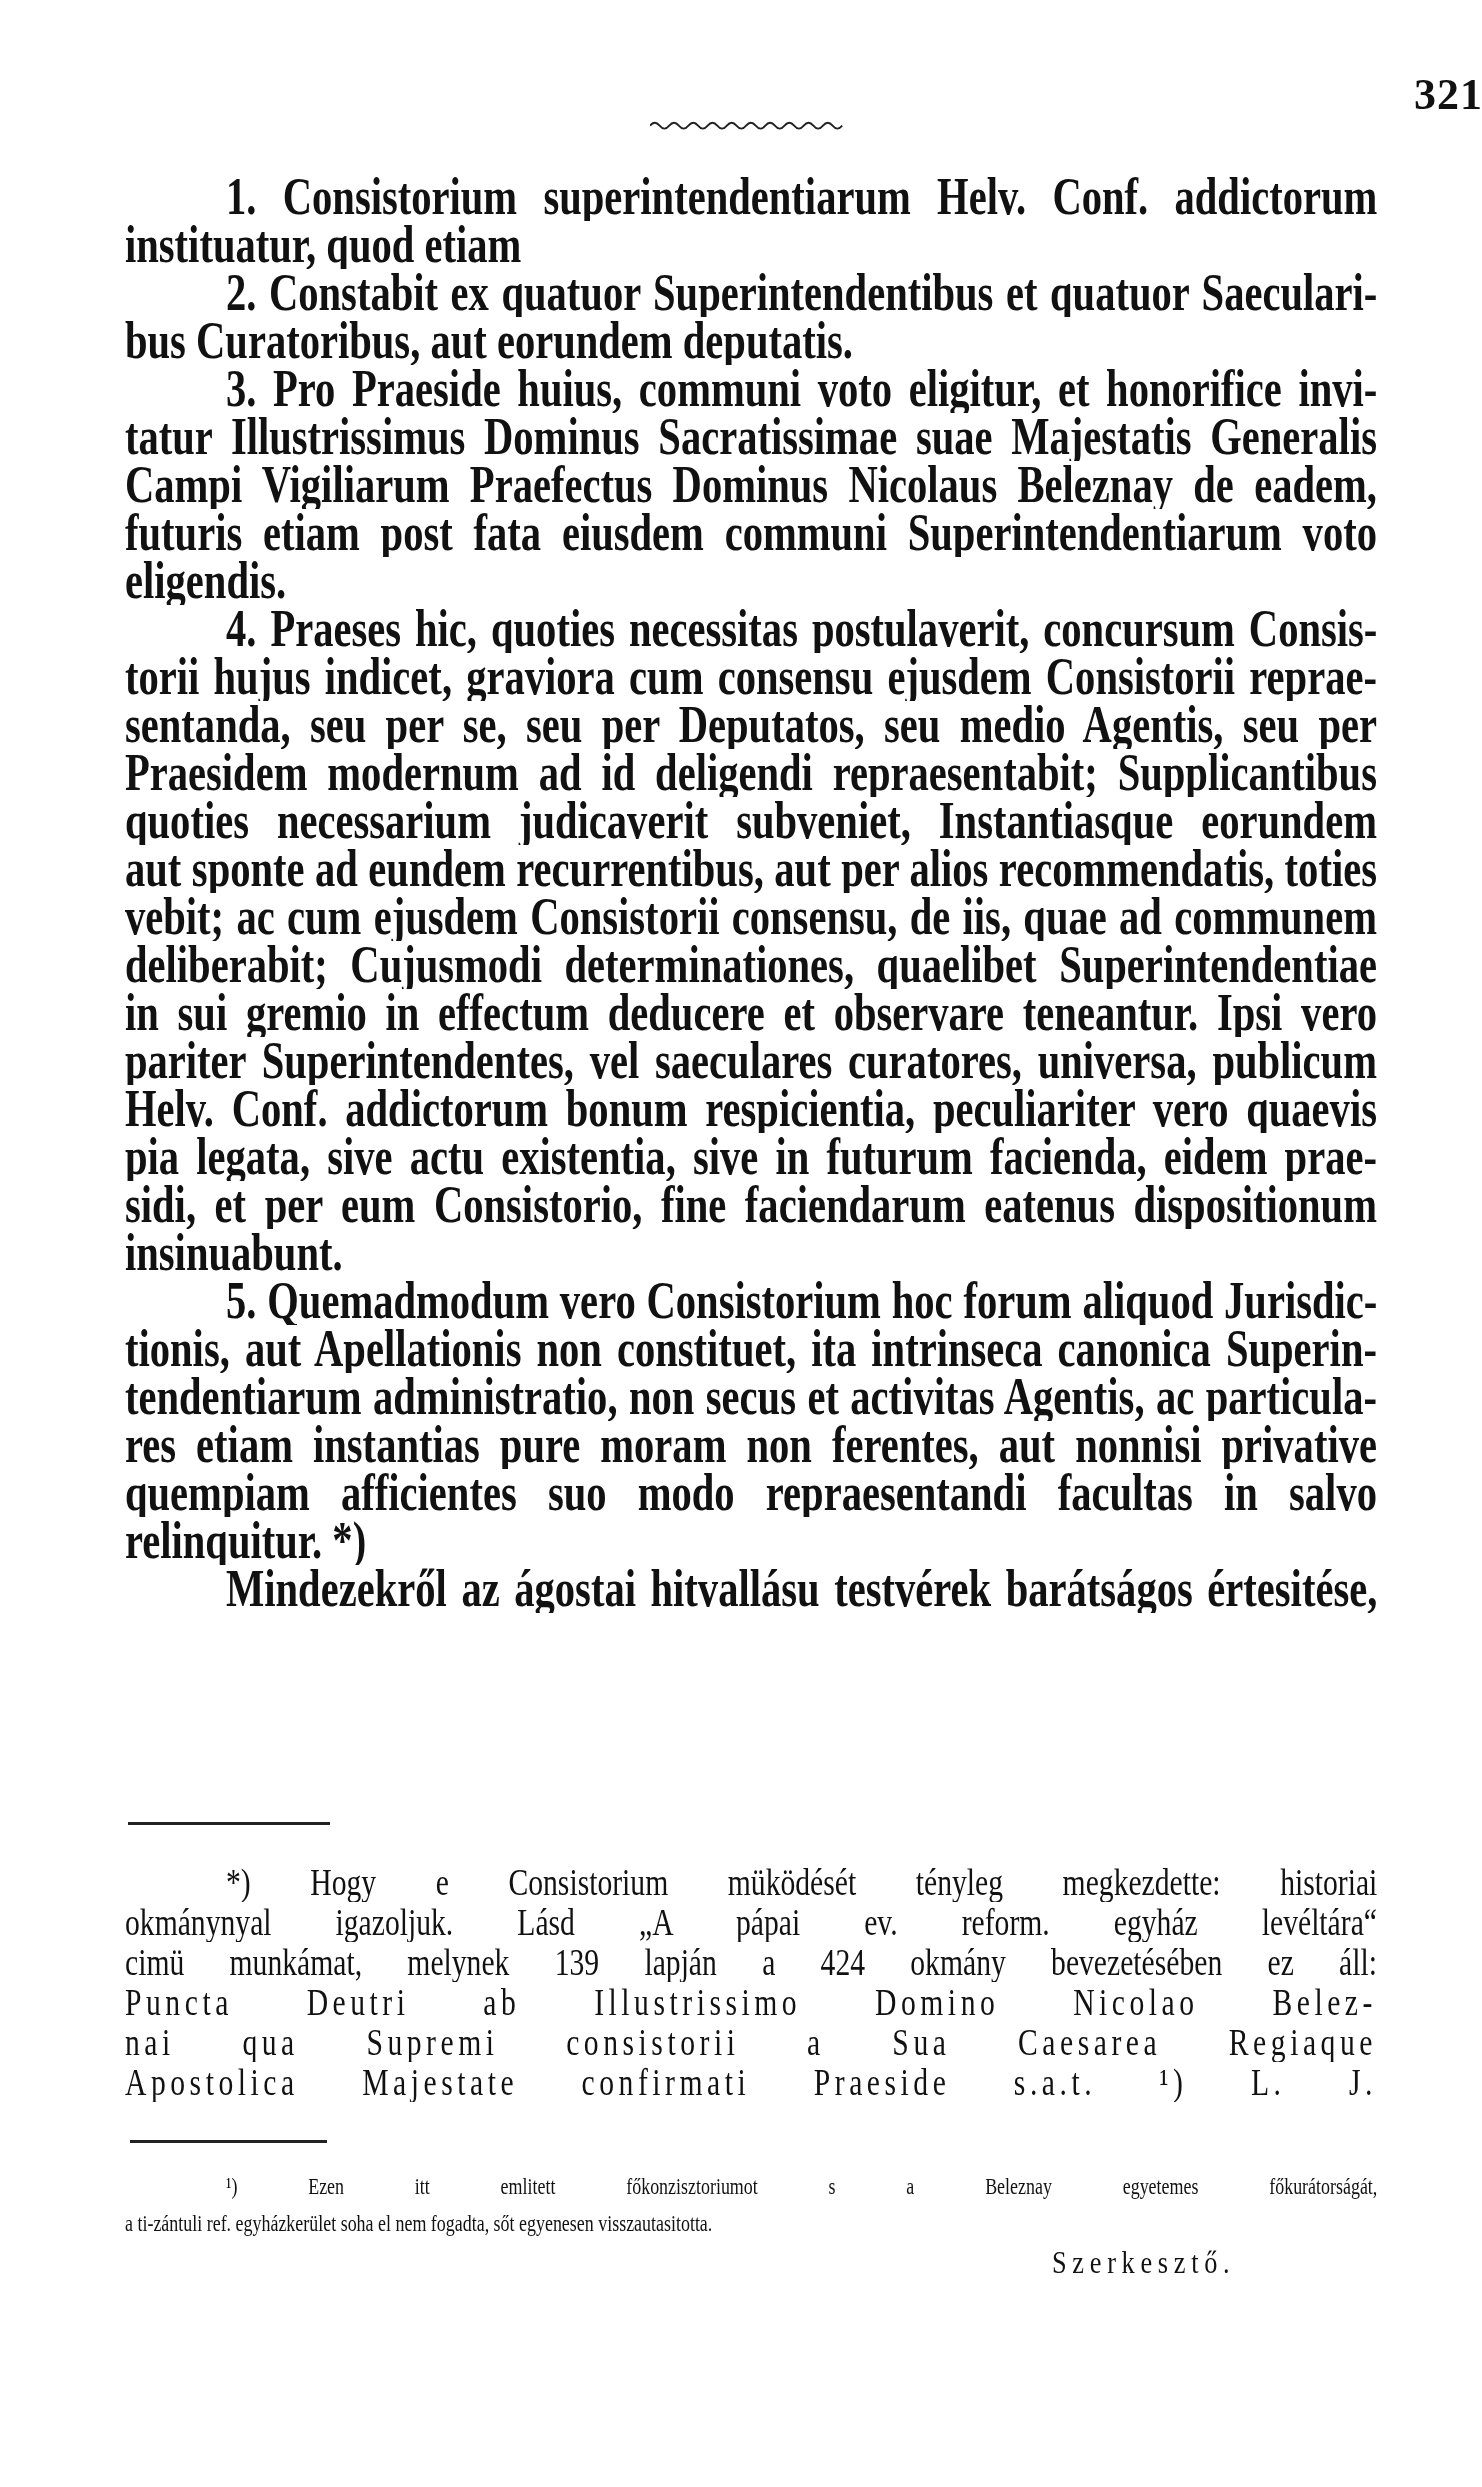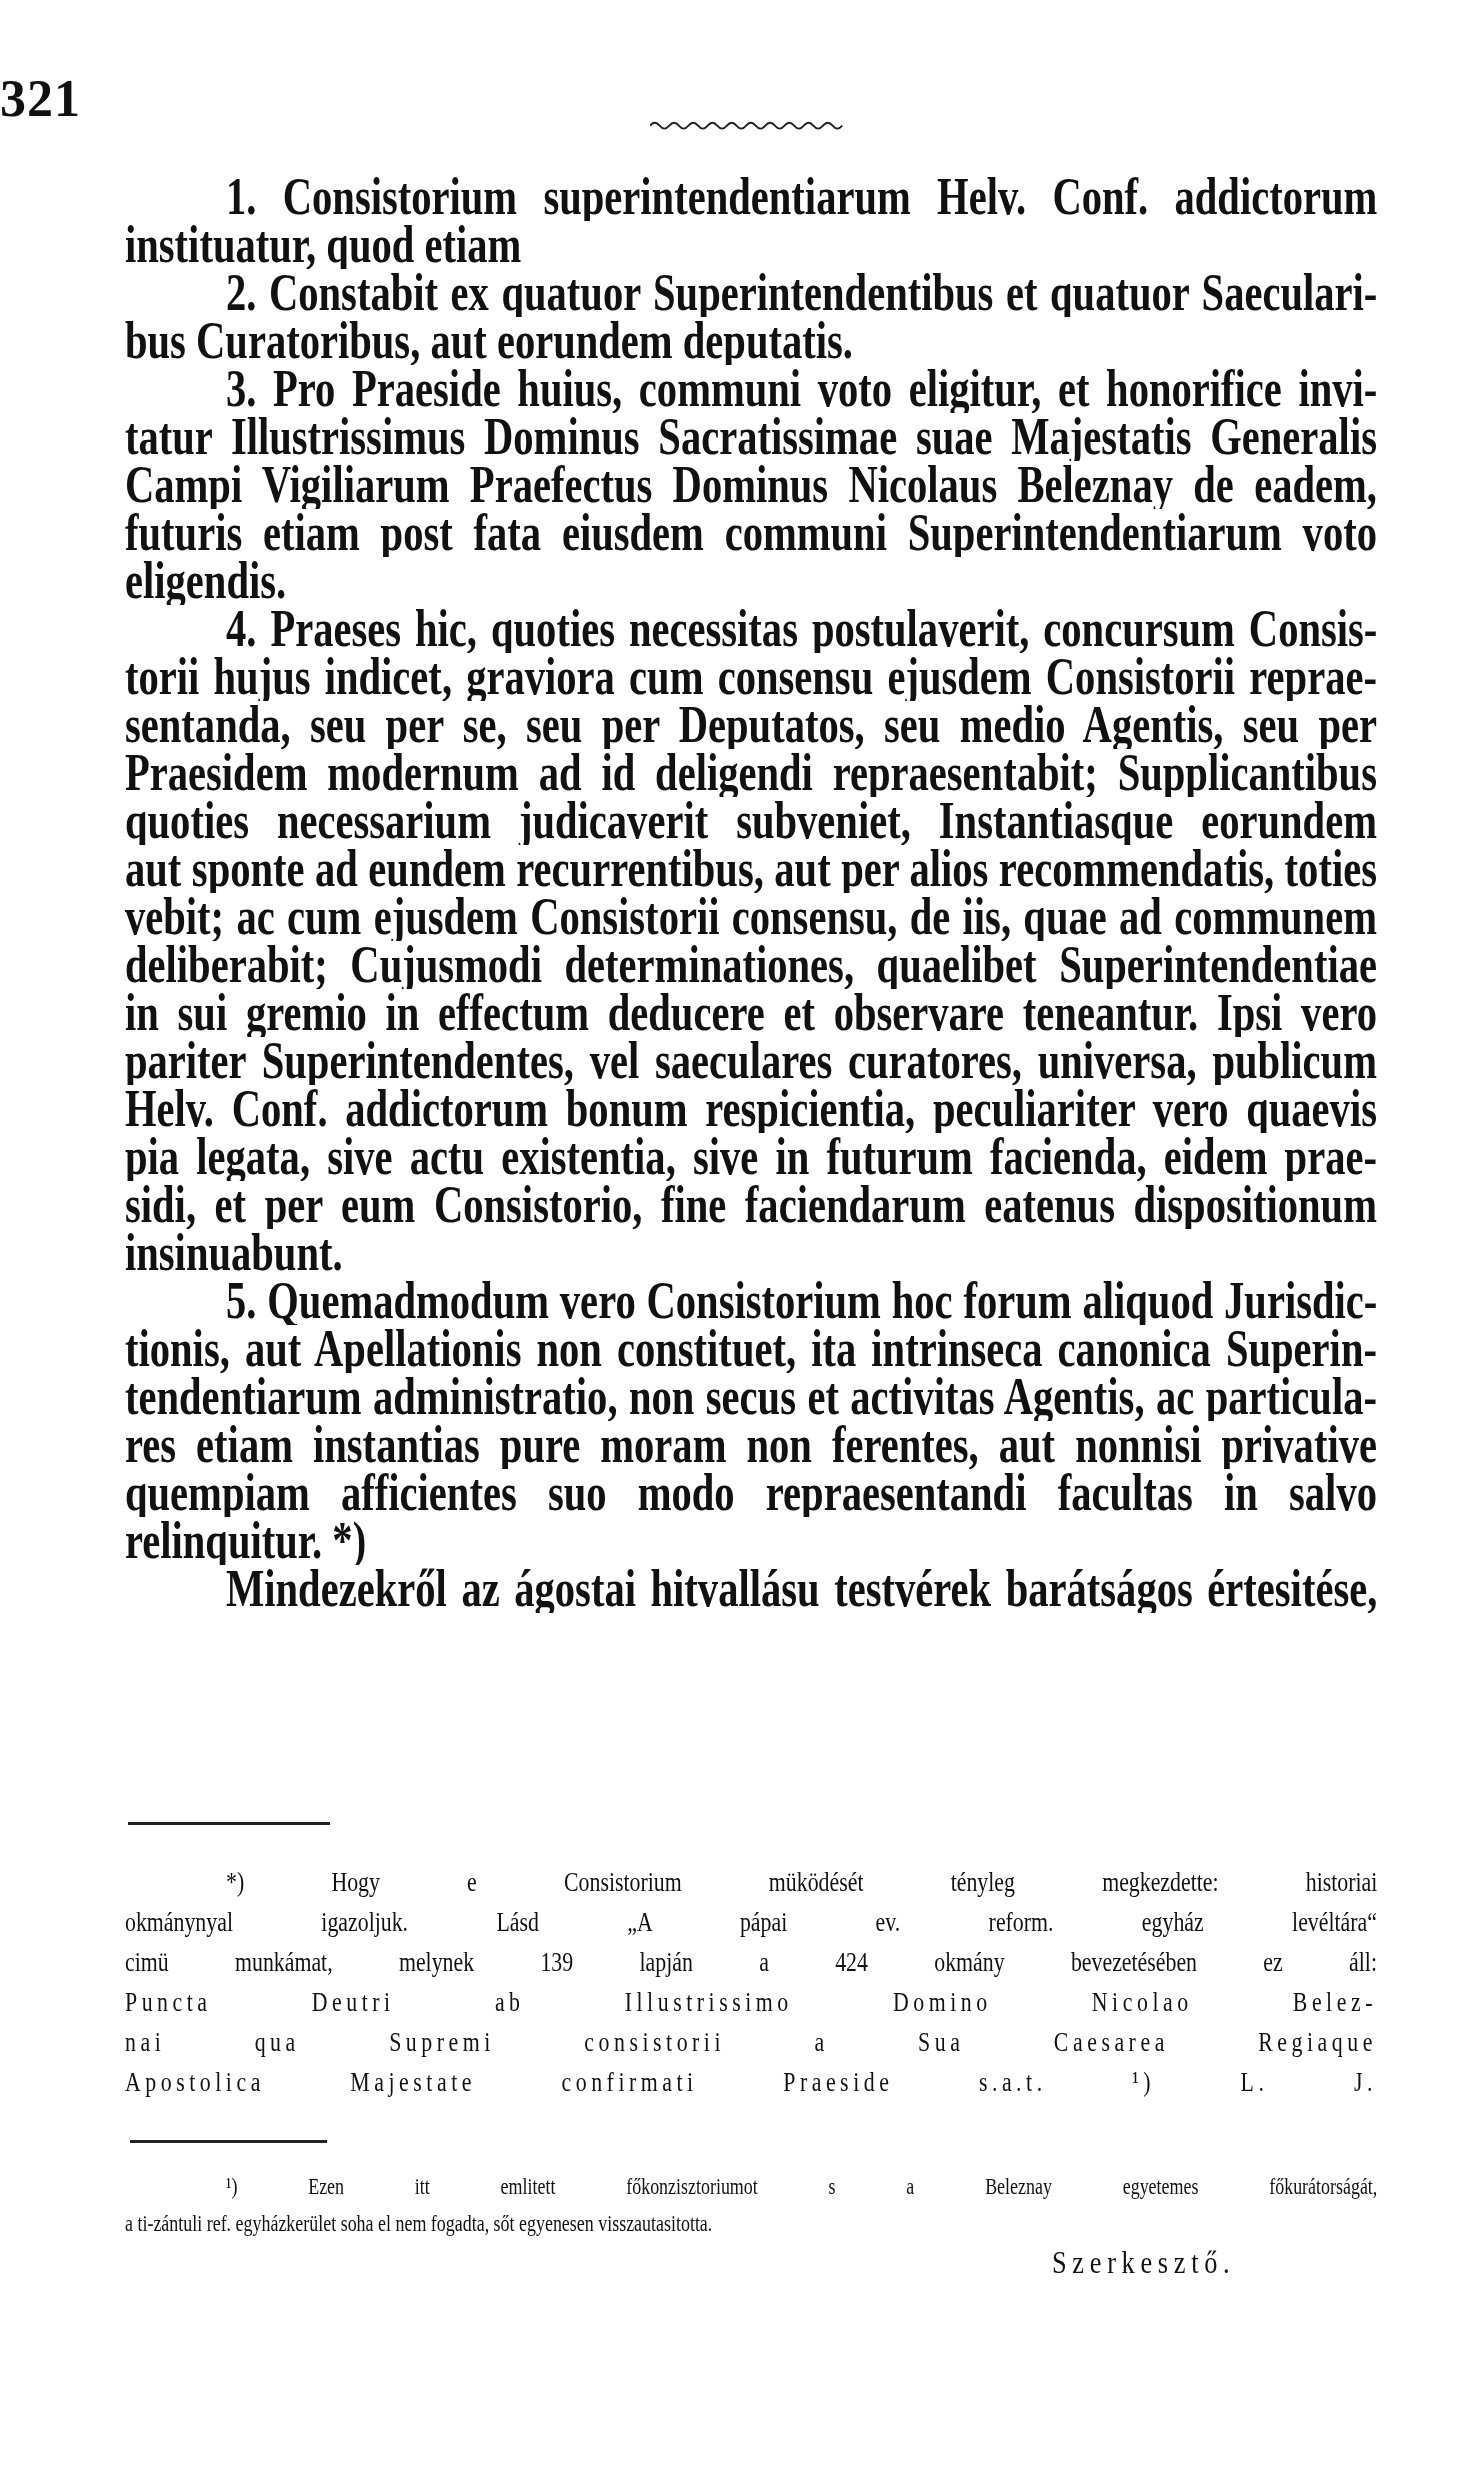--- a/index.html
+++ b/index.html
@@ -1,36 +1,36 @@
 <!DOCTYPE html>
 <html><head>
 <meta charset="utf-8">
 <style>
   html, body { margin: 0; padding: 0; background: #ffffff; }
   body { width: 1483px; height: 2487px; position: relative; overflow: hidden; color: #111111; }
   .page-number {
-    position: absolute; left: 0; width: 1483px; top: 69px; text-align: left;
-    font-family: "Liberation Serif", serif; font-weight: bold; font-size: 52px; letter-spacing: 1px;
+    position: absolute; left: 0; width: 1483px; top: 69px; text-align: right;
+    font-family: "Liberation Serif", serif; font-weight: bold; font-size: 44px; letter-spacing: 1px;
   }
   .ornament { position: absolute; left: 650px; top: 118px; width: 197px; height: 13.5px; }
   .block { position: absolute; left: 125px; width: 1252px; }
   .line {
     position: relative; height: 48px; white-space: nowrap;
     font-family: "Liberation Serif", serif; font-size: 52px; line-height: 48px;
   }
   .line .txt {
     display: block; text-align: justify; text-align-last: justify;
     transform-origin: left center; transform: scaleX(0.78); width: 128.2%;
     white-space: normal; overflow: hidden; height: 48px;
   }
   .line.indent .txt { margin-left: 101px; width: calc(128.2% - 129px); }
   .line.last .txt { text-align-last: left; }
   .main .line { font-weight: 600; }
   .rule { position: absolute; height: 2.9px; background: #222222; }
-  .fn .line { height: 40px; line-height: 40px; font-size: 28px; }
+  .fn .line { height: 40px; line-height: 40px; font-size: 38px; }
   .fn .line .txt { height: 40px; }
   .fn .line.spaced .txt { letter-spacing: 5.8px; }
   .fn2 .line { height: 37px; line-height: 37px; font-size: 23px; }
   .fn2 .line .txt { height: 37px; }
   .signature {
     position: absolute; left: 1052px; top: 2245px;
     font-family: "Liberation Serif", serif; font-size: 31px; letter-spacing: 6.7px;
     transform-origin: left center; transform: scaleX(0.85); white-space: nowrap;
   }
 </style>

